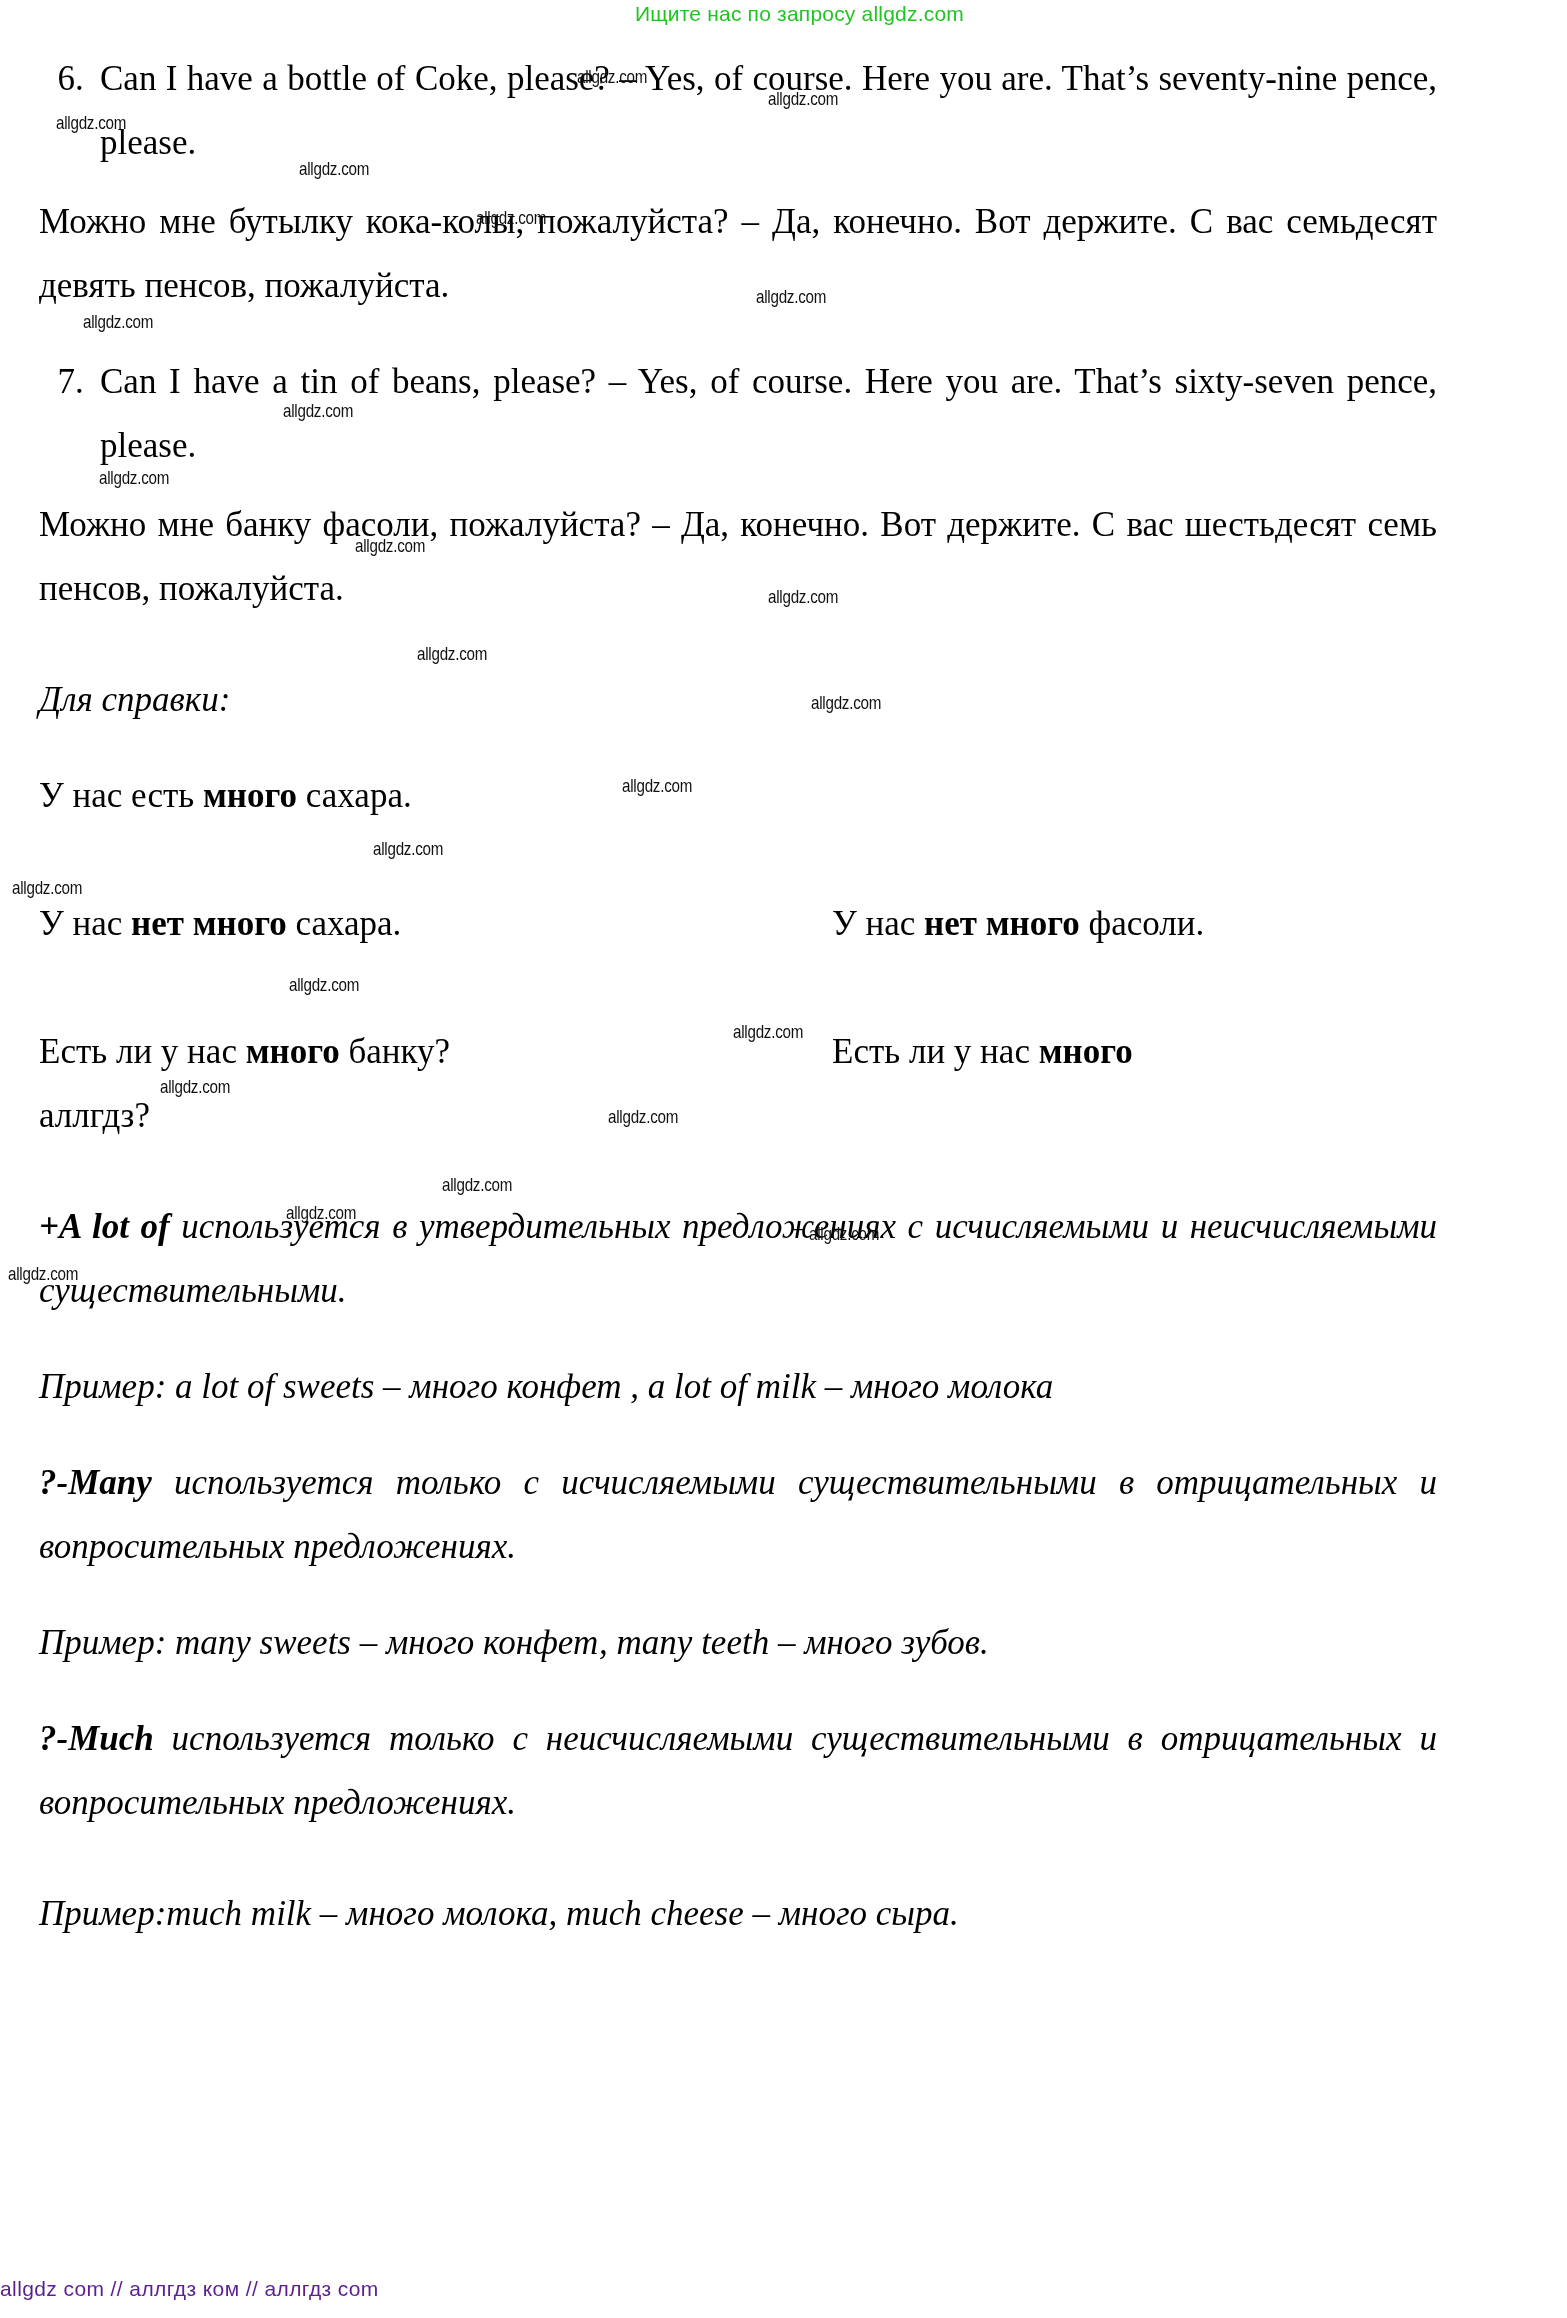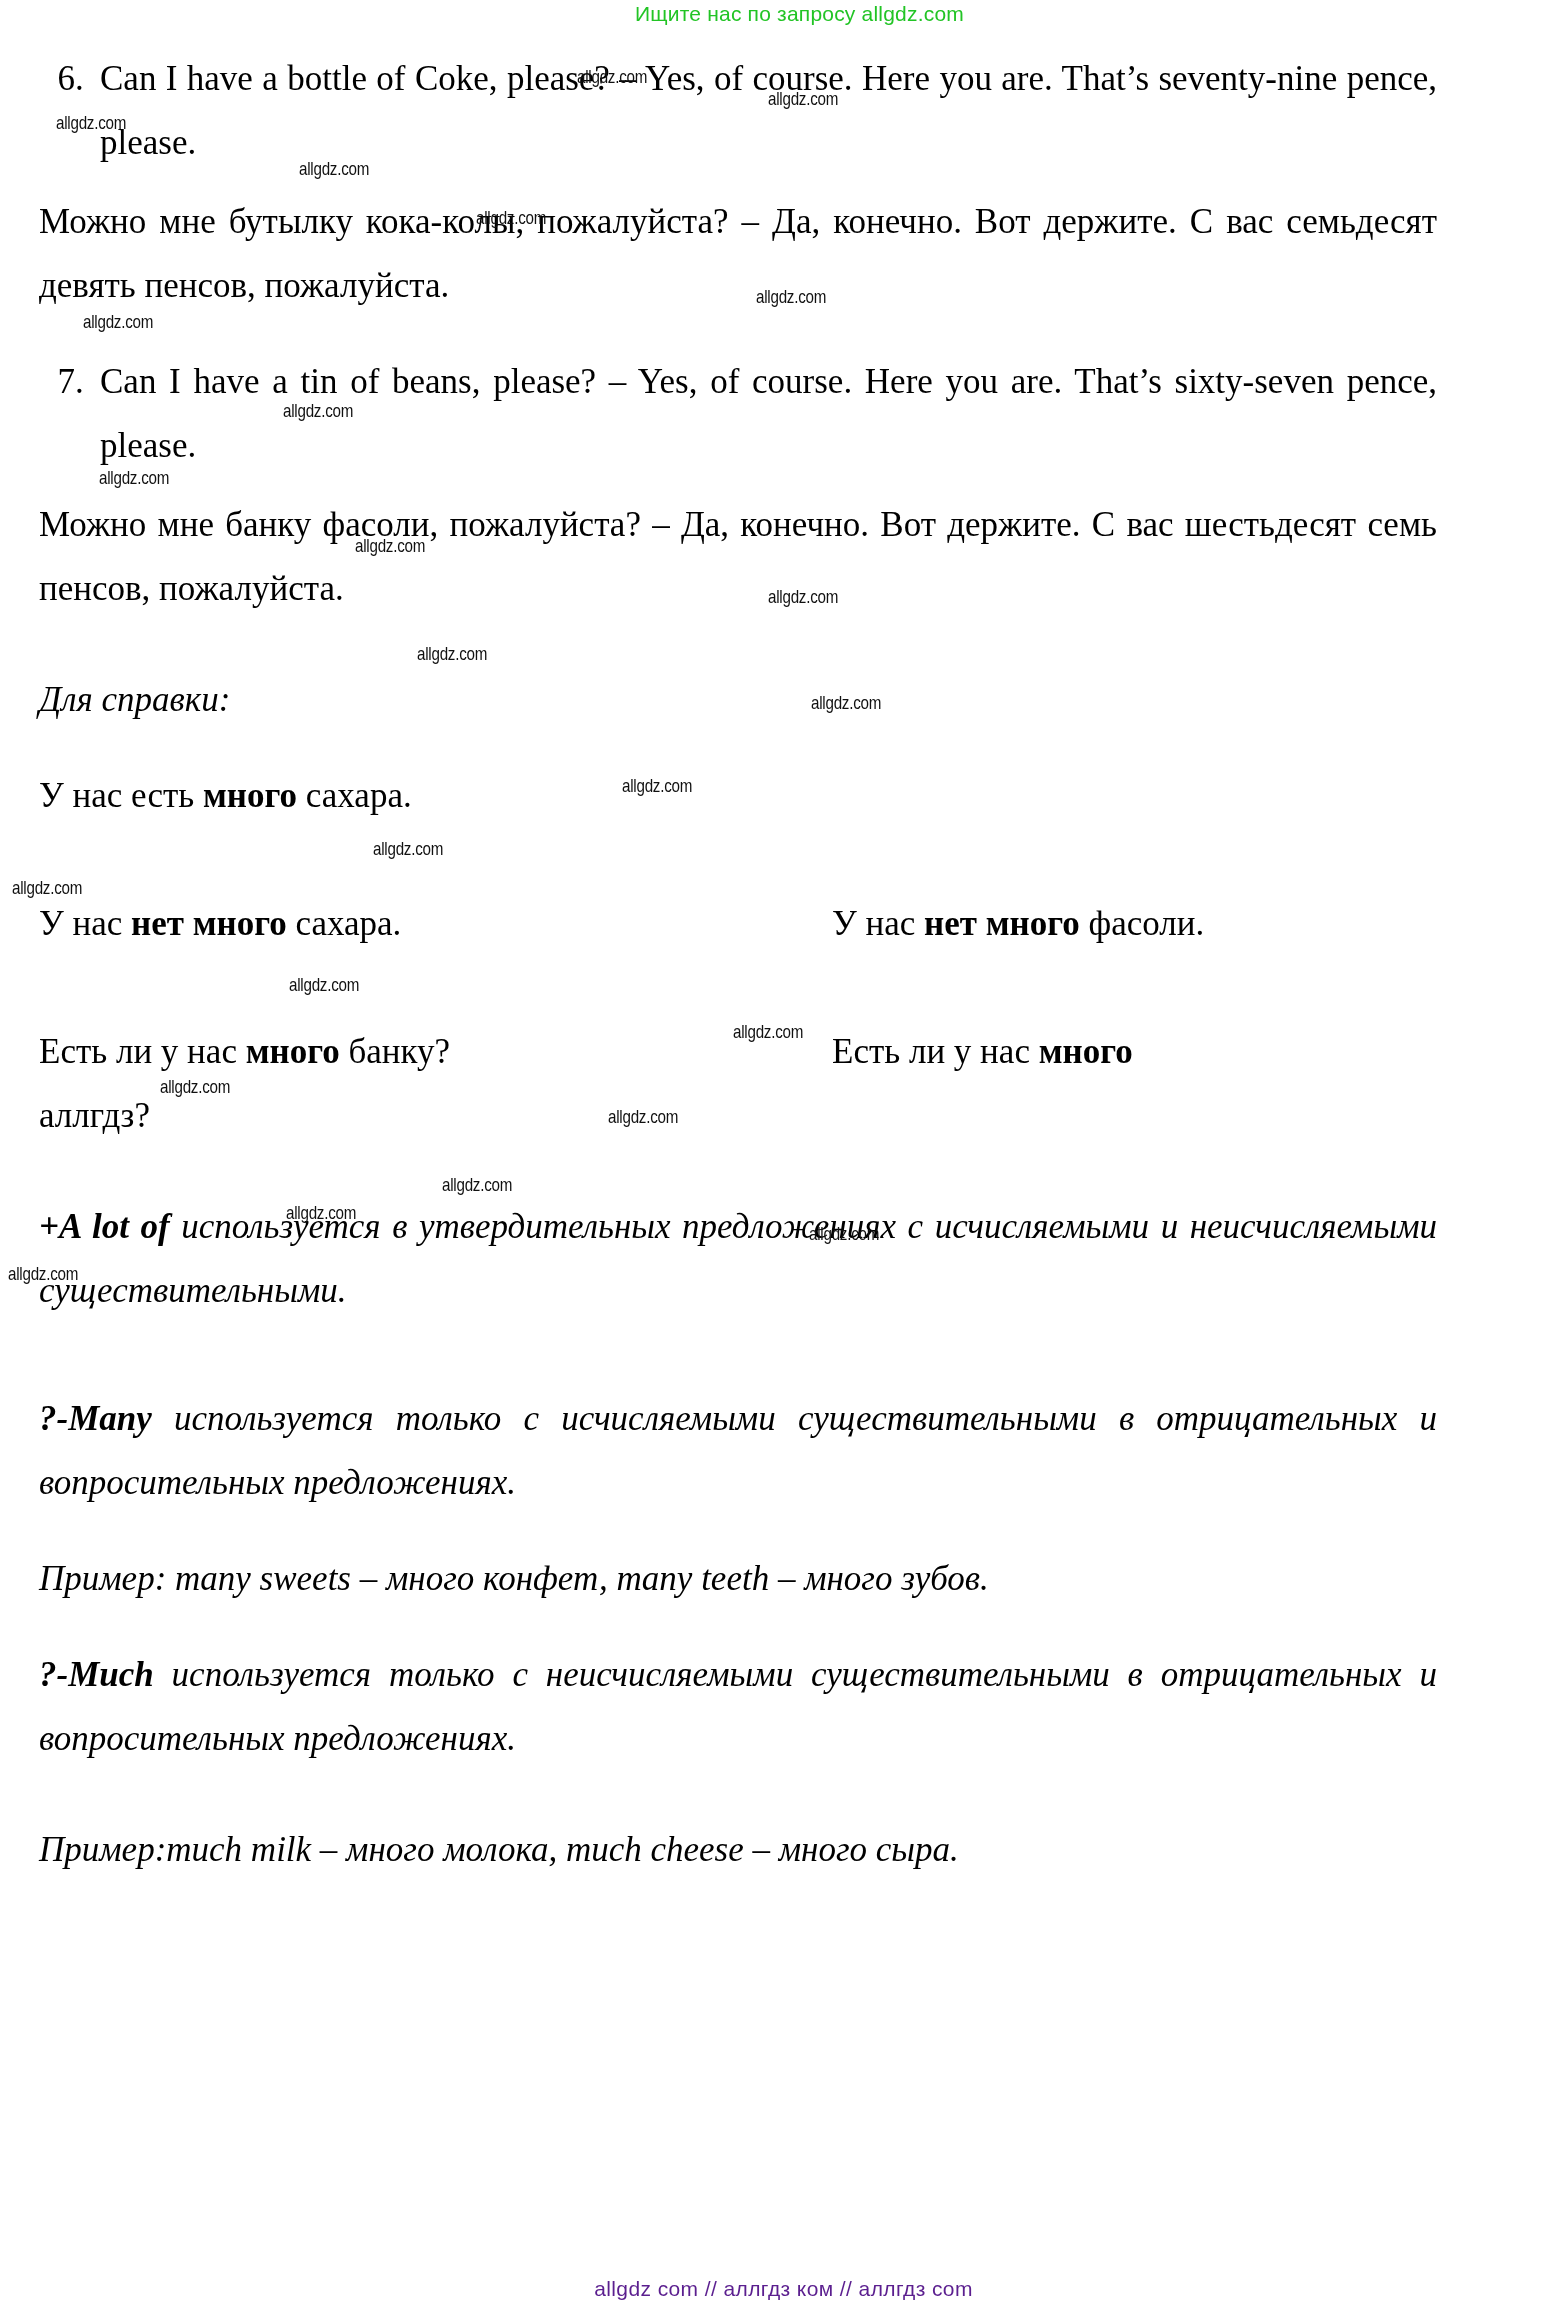--- a/index.html
+++ b/index.html
@@ -30,21 +30,20 @@
     white-space: nowrap;
     padding-left: 16px;
   }
 
   
   .bottom-banner {
     position: absolute;
     bottom: 18.5px;
     left: 0;
     width: 1567px;
-    text-align: center;
     color: #5b1f8f;
     font-family: "Liberation Sans", "DejaVu Sans", sans-serif;
     font-size: 21px;
     letter-spacing: 0.4px;
     white-space: nowrap;
   }
 
   
   .body-area {
     position: absolute;
@@ -182,20 +181,21 @@
         <div class="ref-col-r"><span>Есть ли у нас </span><span class="bold">много</span></div>
       </div>
 
       <div class="ref-wrapline">аллгдз?</div>
     </div>
 
     <div class="gap-lg"></div>
 
     <div class="para ital"><span class="bi">+A lot of</span><span> используется в утвердительных предложениях с исчисляемыми и неисчисляемыми существительными.</span></div>
     <div class="gap-md"></div>
+    <div class="para nojust ital">Пример: a lot of sweets – много конфет , a lot of milk – много молока</div>
 
     <div class="gap-md"></div>
 
     <div class="para ital"><span class="bi">?-Many</span><span> используется только с исчисляемыми существительными в отрицательных и вопросительных предложениях.</span></div>
     <div class="gap-md"></div>
     <div class="para nojust ital">Пример: many sweets – много конфет, many teeth – много зубов.</div>
 
     <div class="gap-md"></div>
 
     <div class="para ital"><span class="bi">?-Much</span><span> используется только с неисчисляемыми существительными в отрицательных и вопросительных предложениях.</span></div>

